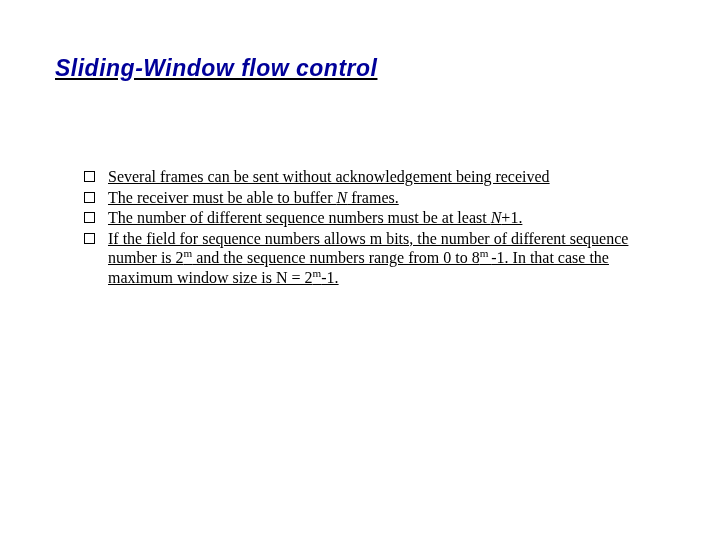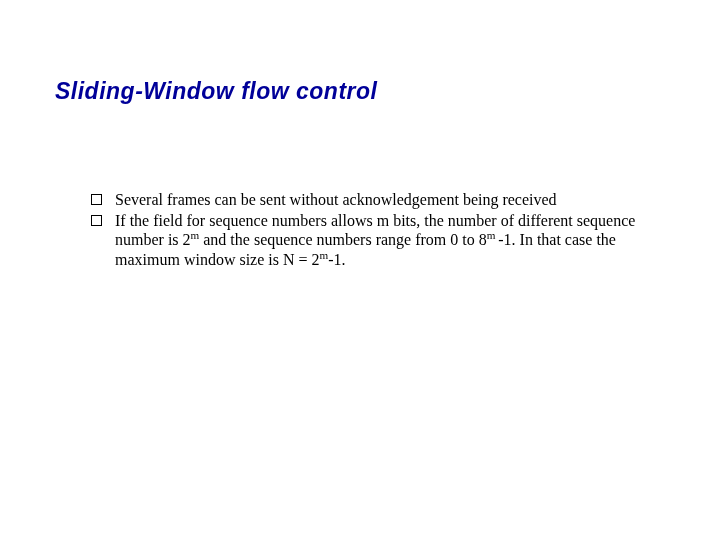--- a/index.html
+++ b/index.html
@@ -9,34 +9,35 @@
     height: 540px;
     background: #ffffff;
     font-family: "Times New Roman", Times, serif;
     color: #000000;
   }
   .slide {
     position: relative;
     width: 720px;
     height: 540px;
     box-sizing: border-box;
-    padding: 78px 55px 0 55px;
+    padding: 55px 55px 0 55px;
+    text-decoration: underline;
   }
   .title {
     font-family: Verdana, Geneva, sans-serif;
     font-size: 23px;
     font-weight: bold;
     font-style: italic;
     color: #000099;
     letter-spacing: 0.5px;
     margin: 0 0 85px 0;
   }
   .bullets {
     list-style: none;
-    margin: 16px;
+    margin: 9px;
     padding: 0 8px 0 20px;
   }
   .bullets li {
     position: relative;
     font-size: 16px;
     line-height: 1.22;
     padding-left: 24px;
     margin: 0 0 1px 0;
     color: #000000;
   }
@@ -61,22 +62,28 @@
 
   <h1 class="title">Sliding-Window flow control</h1>
 
   <ul class="bullets">
 
     <li>
       <span>Several frames can be sent without acknowledgement being received</span>
     </li>
 
 
+    <li>
+      <span>The receiver must be able to buffer </span><span class="it">N</span><span> frames.</span>
+    </li>
 
 
+    <li>
+      <span>The number of different sequence numbers must be at least </span><span class="it">N</span><span>+1.</span>
+    </li>
 
     <li>
       <span>If the field for sequence numbers allows m bits, the number of different sequence number is 2</span><sup>m</sup><span> and the sequence numbers range from 0 to 8</span><sup>m </sup><span>-1. In that case the maximum window size is N = 2</span><sup>m</sup><span>-1.</span>
     </li>
 
   </ul>
 
 </div>
 
 </body></html>

